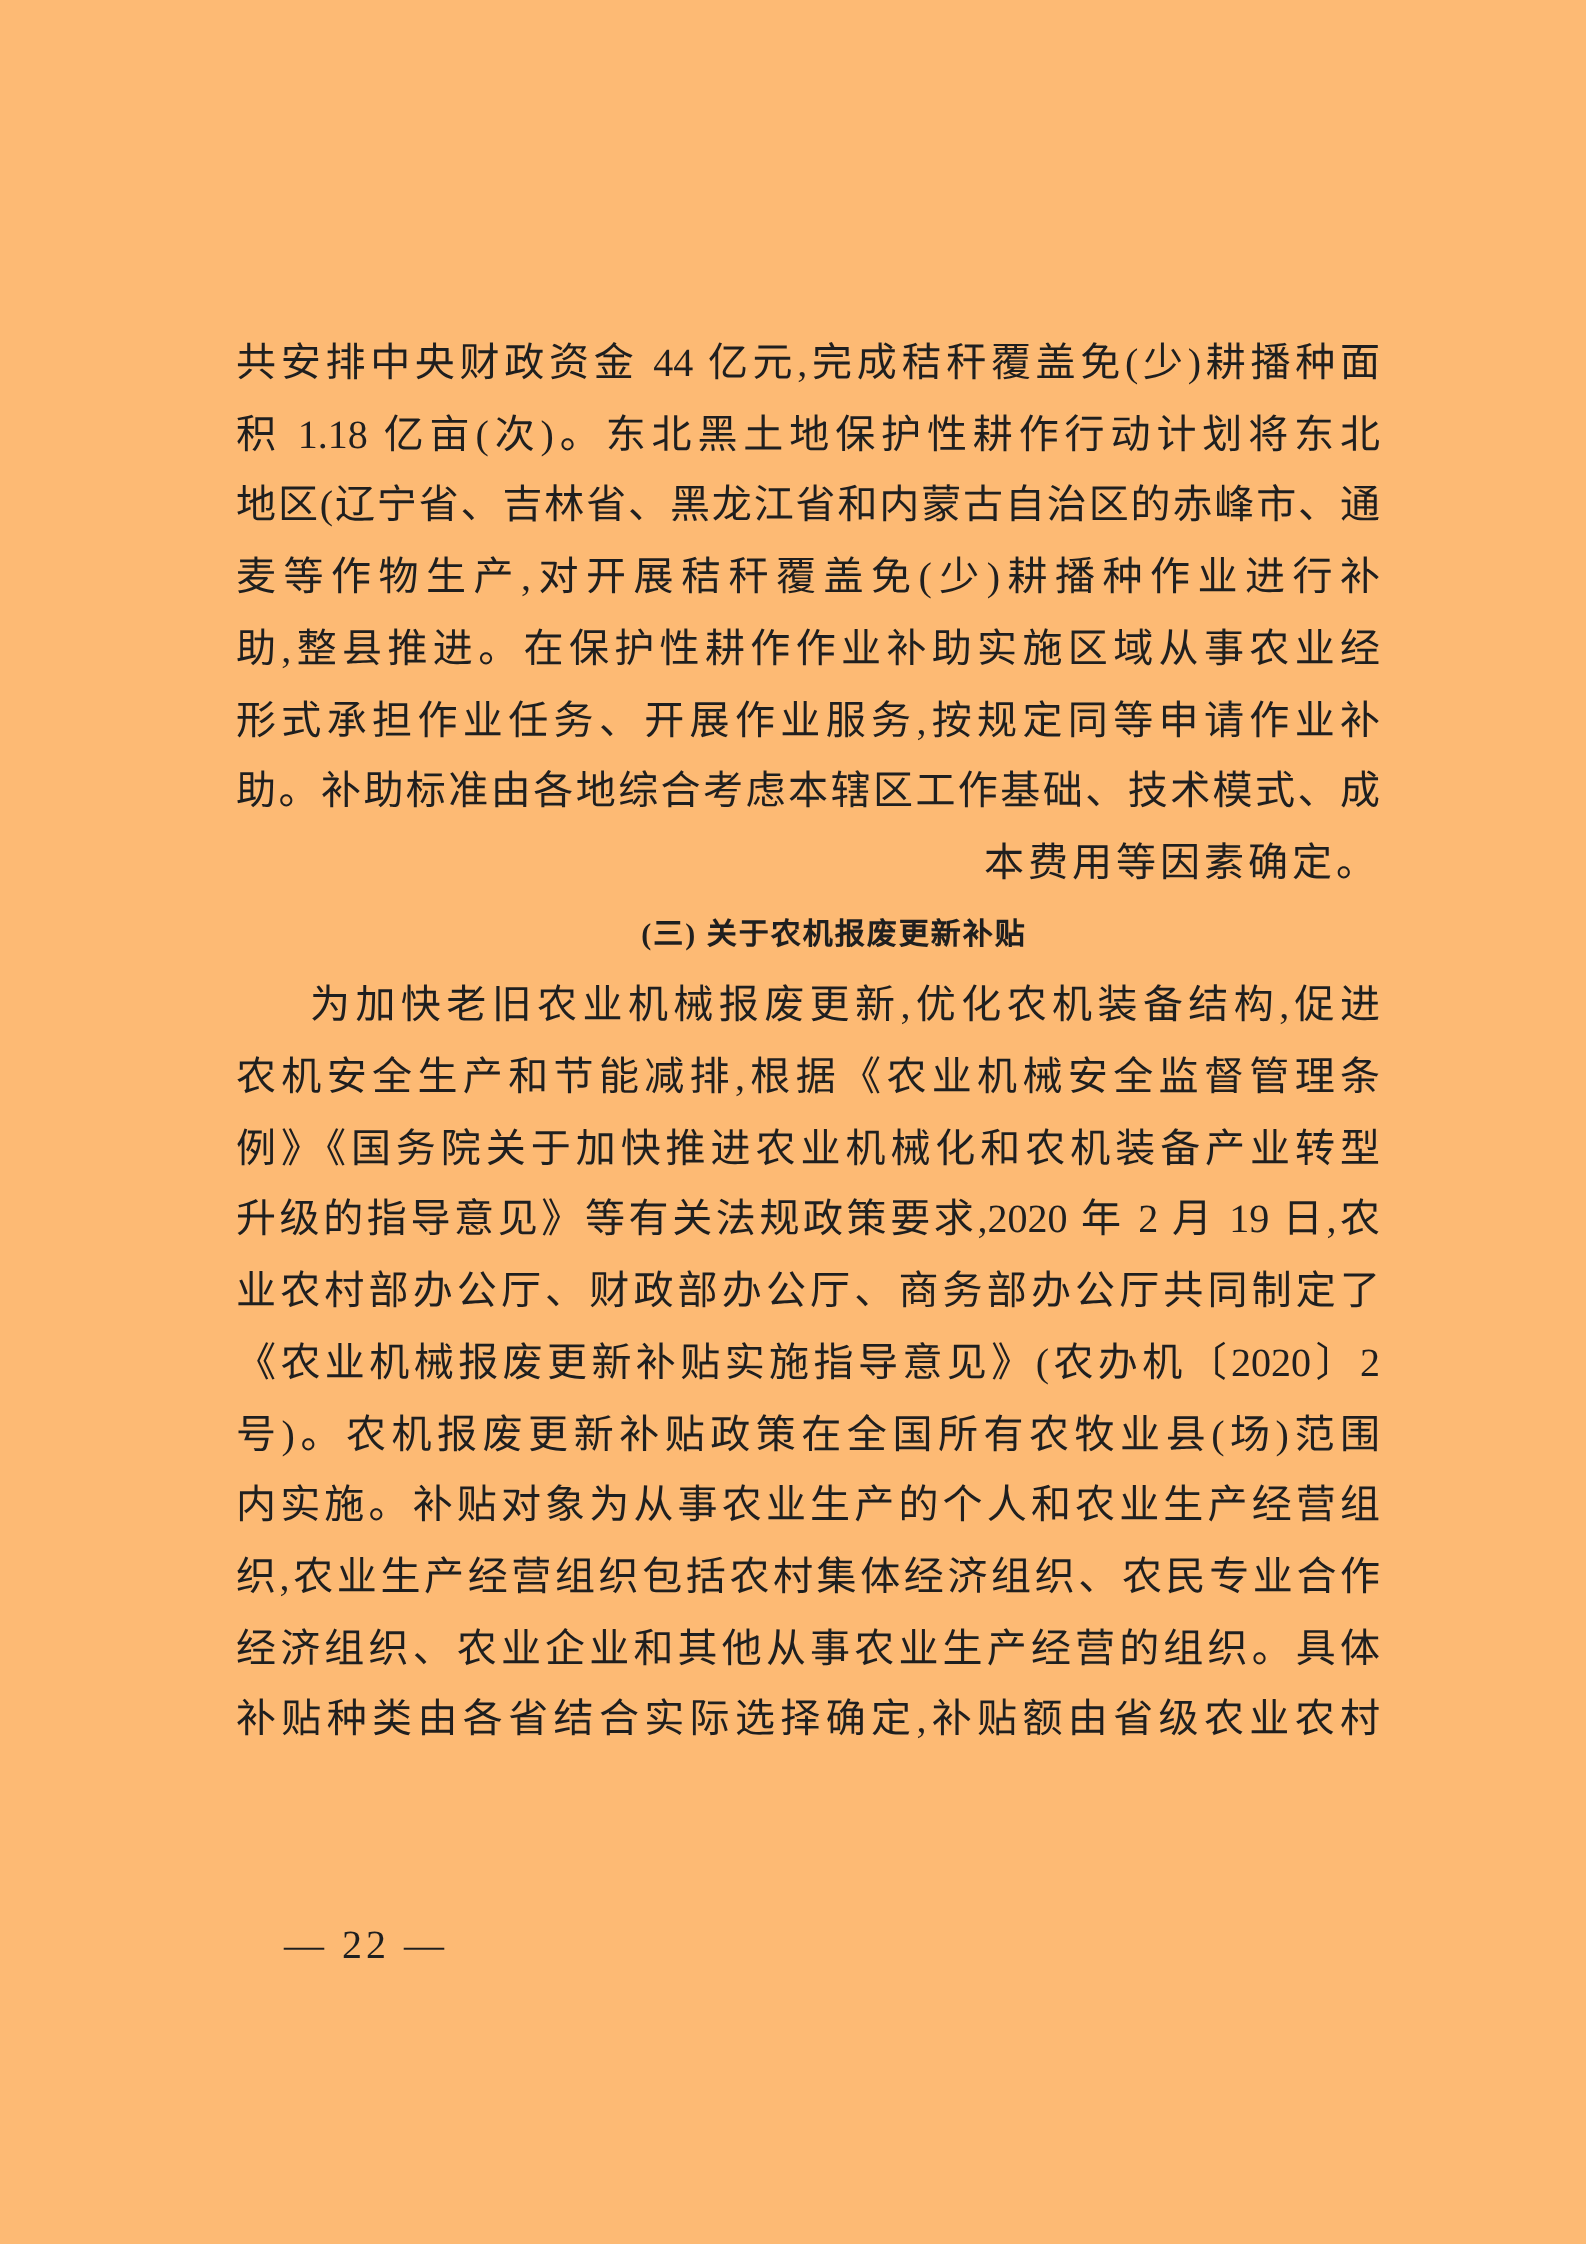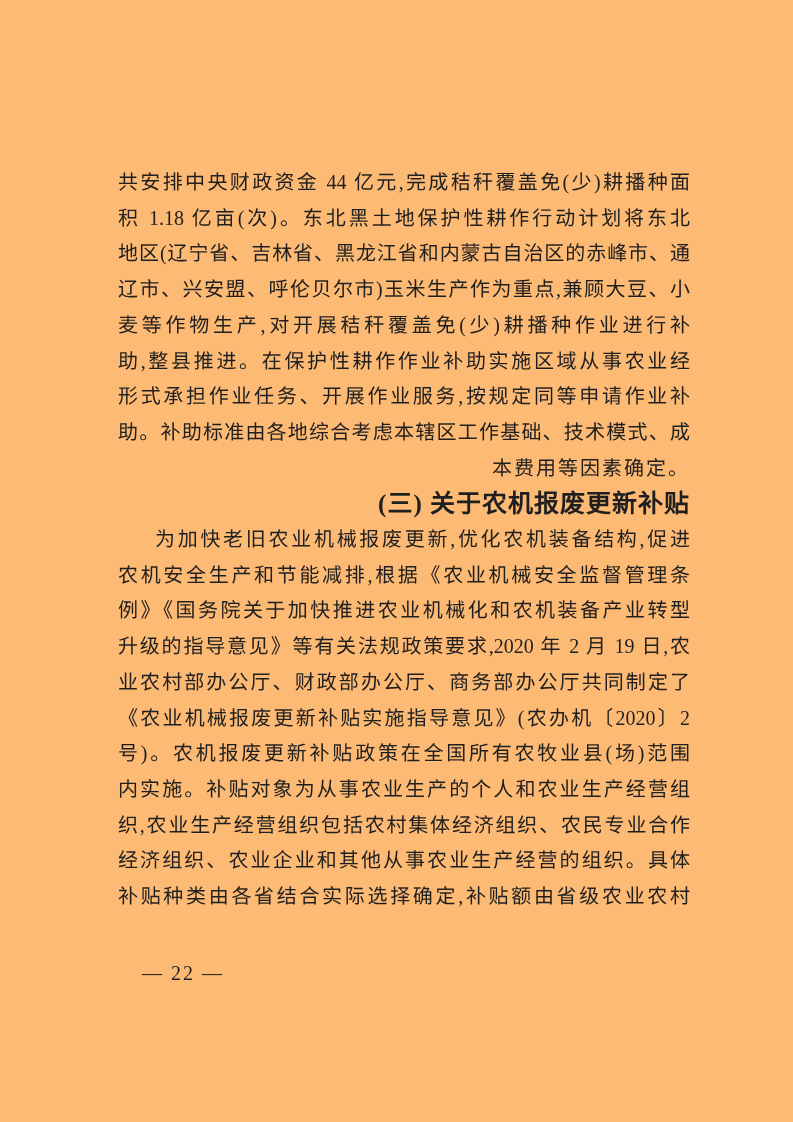--- a/index.html
+++ b/index.html
@@ -37,23 +37,23 @@
   
   .short {
     text-align: right;
     letter-spacing: 2px;
   }
   .indent-para {
     text-indent: 37px;
   }
   .heading {
     font-weight: bold;
-    font-size: 25px;
+    font-size: 15px;
     text-indent: 26px;
-    text-align: right;
+    text-align: center;
     letter-spacing: 1px;
   }
   .footer {
     position: absolute;
     left: 130px;
     top: 962px;
     font-size: 20px;
     letter-spacing: 2px;
     color: #1f1f1f;
     margin-left: 12px;
@@ -61,21 +61,20 @@
 </style>
 </head>
 <body>
 
 <div class="page">
   <div class="text-block">
 
     <div class="line j">共安排中央财政资金 44 亿元,完成秸秆覆盖免(少)耕播种面</div>
     <div class="line j">积 1.18 亿亩(次)。东北黑土地保护性耕作行动计划将东北</div>
     <div class="line j">地区(辽宁省、吉林省、黑龙江省和内蒙古自治区的赤峰市、通</div>
-    <div class="line j">辽市、兴安盟、呼伦贝尔市)玉米生产作为重点,兼顾大豆、小</div>
     <div class="line j">麦等作物生产,对开展秸秆覆盖免(少)耕播种作业进行补</div>
     <div class="line j">助,整县推进。在保护性耕作作业补助实施区域从事农业经</div>
     <div class="line j">形式承担作业任务、开展作业服务,按规定同等申请作业补</div>
     <div class="line j">助。补助标准由各地综合考虑本辖区工作基础、技术模式、成</div>
     <div class="line short">本费用等因素确定。</div>
 
     <div class="line heading">(三) 关于农机报废更新补贴</div>
 
     <div class="line j indent-para">为加快老旧农业机械报废更新,优化农机装备结构,促进</div>
     <div class="line j">农机安全生产和节能减排,根据《农业机械安全监督管理条</div>

